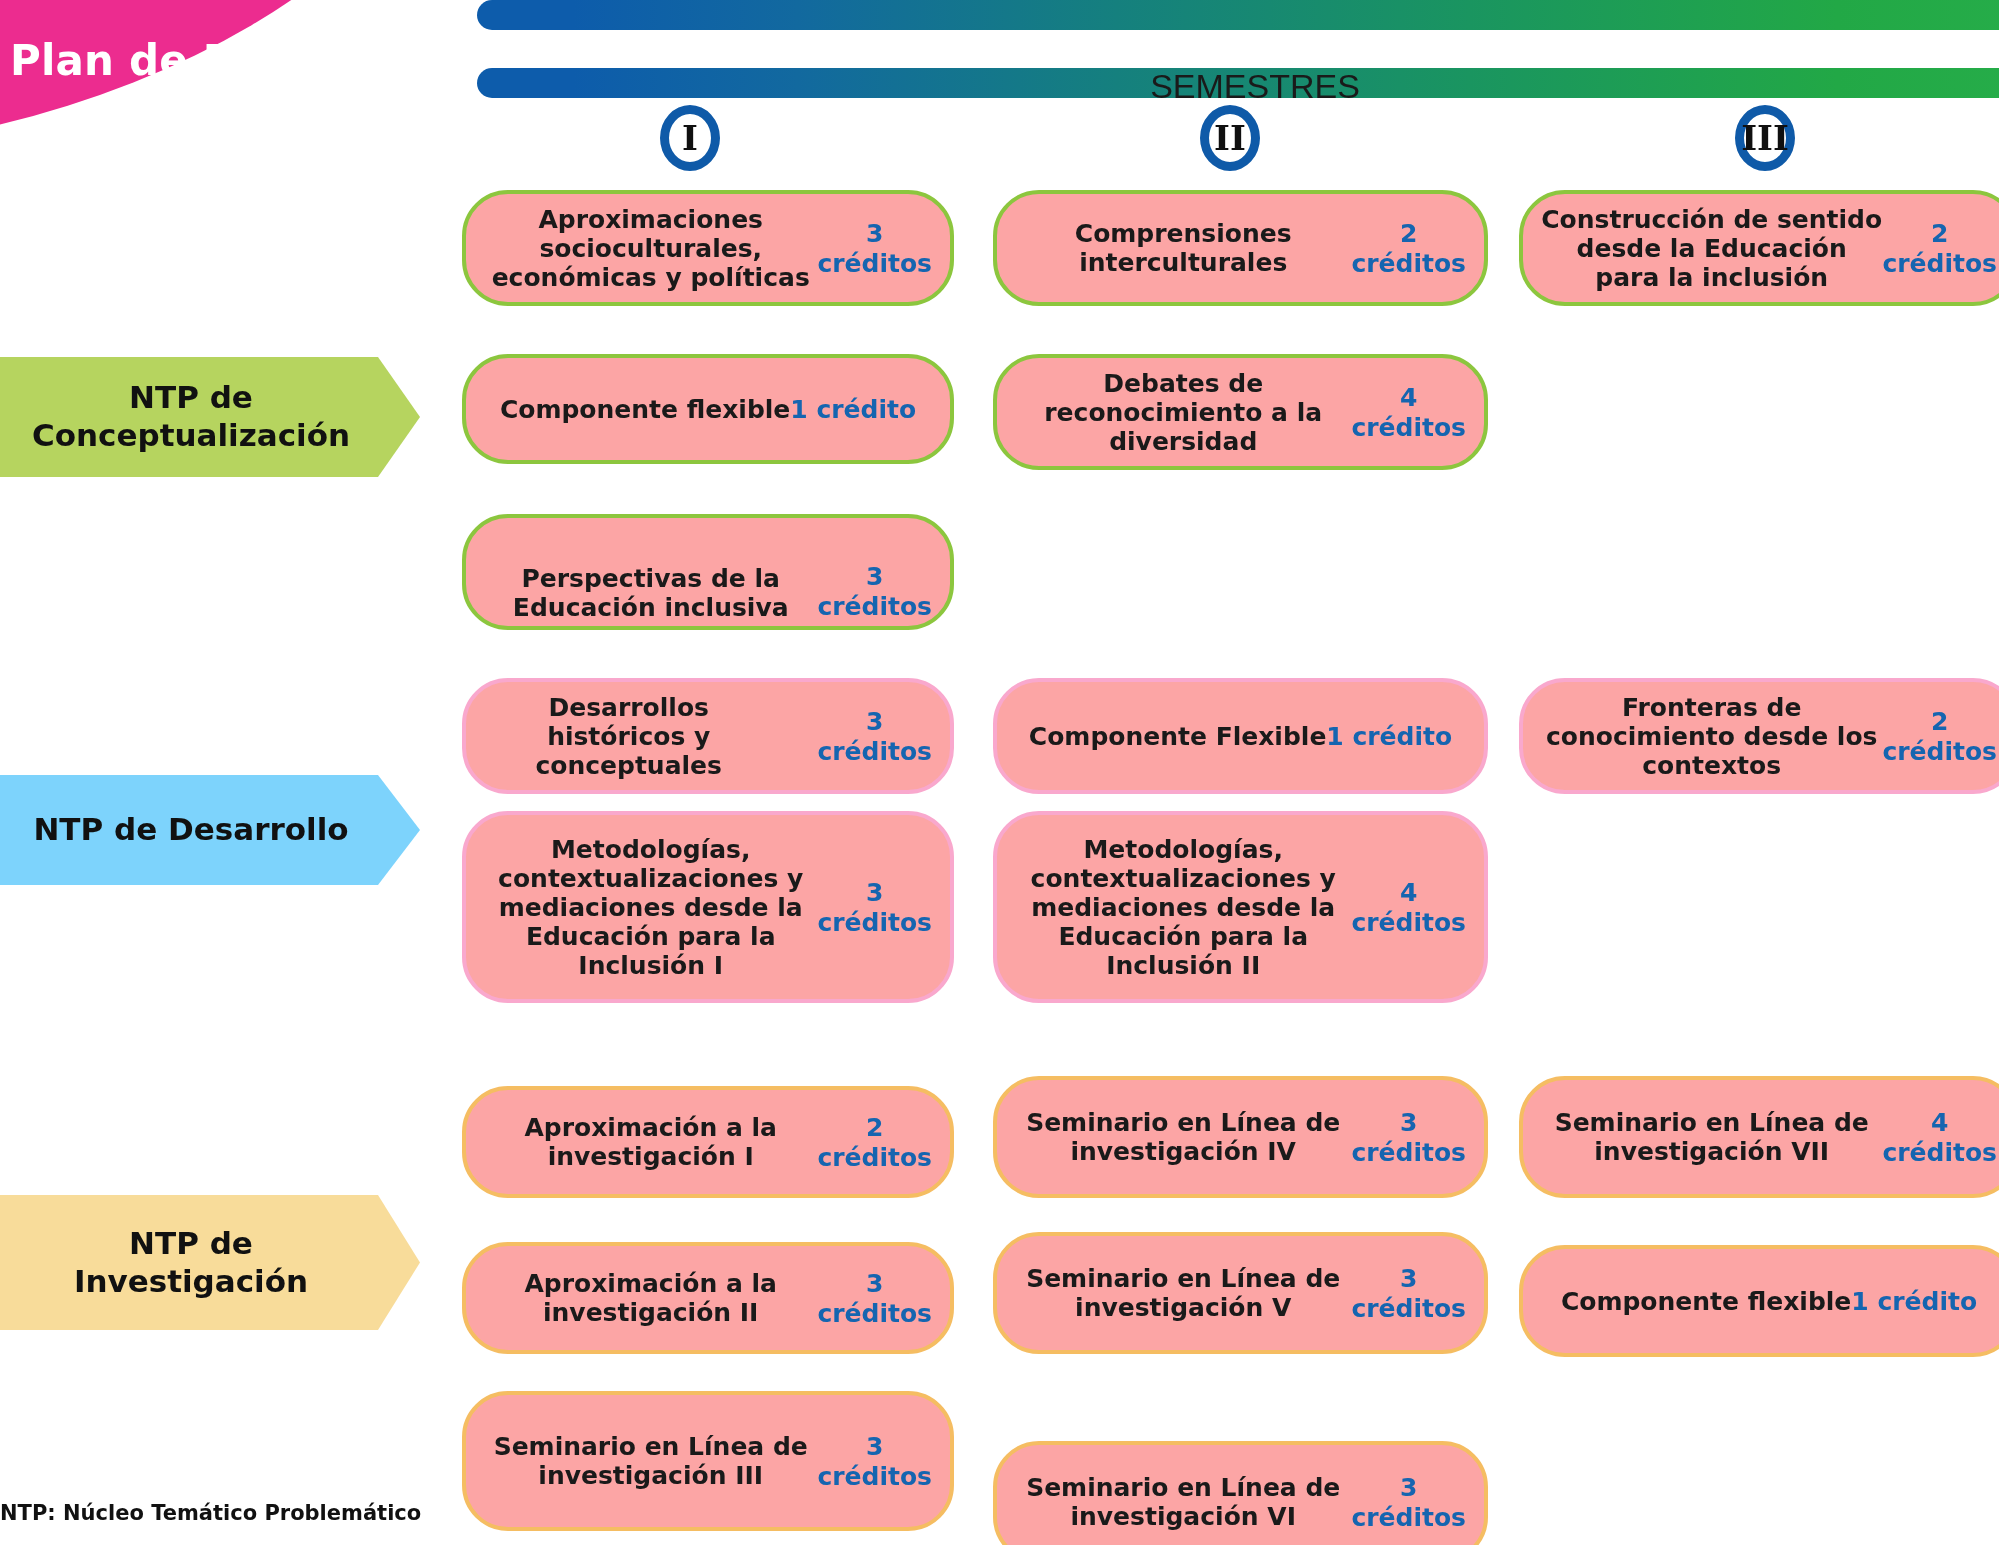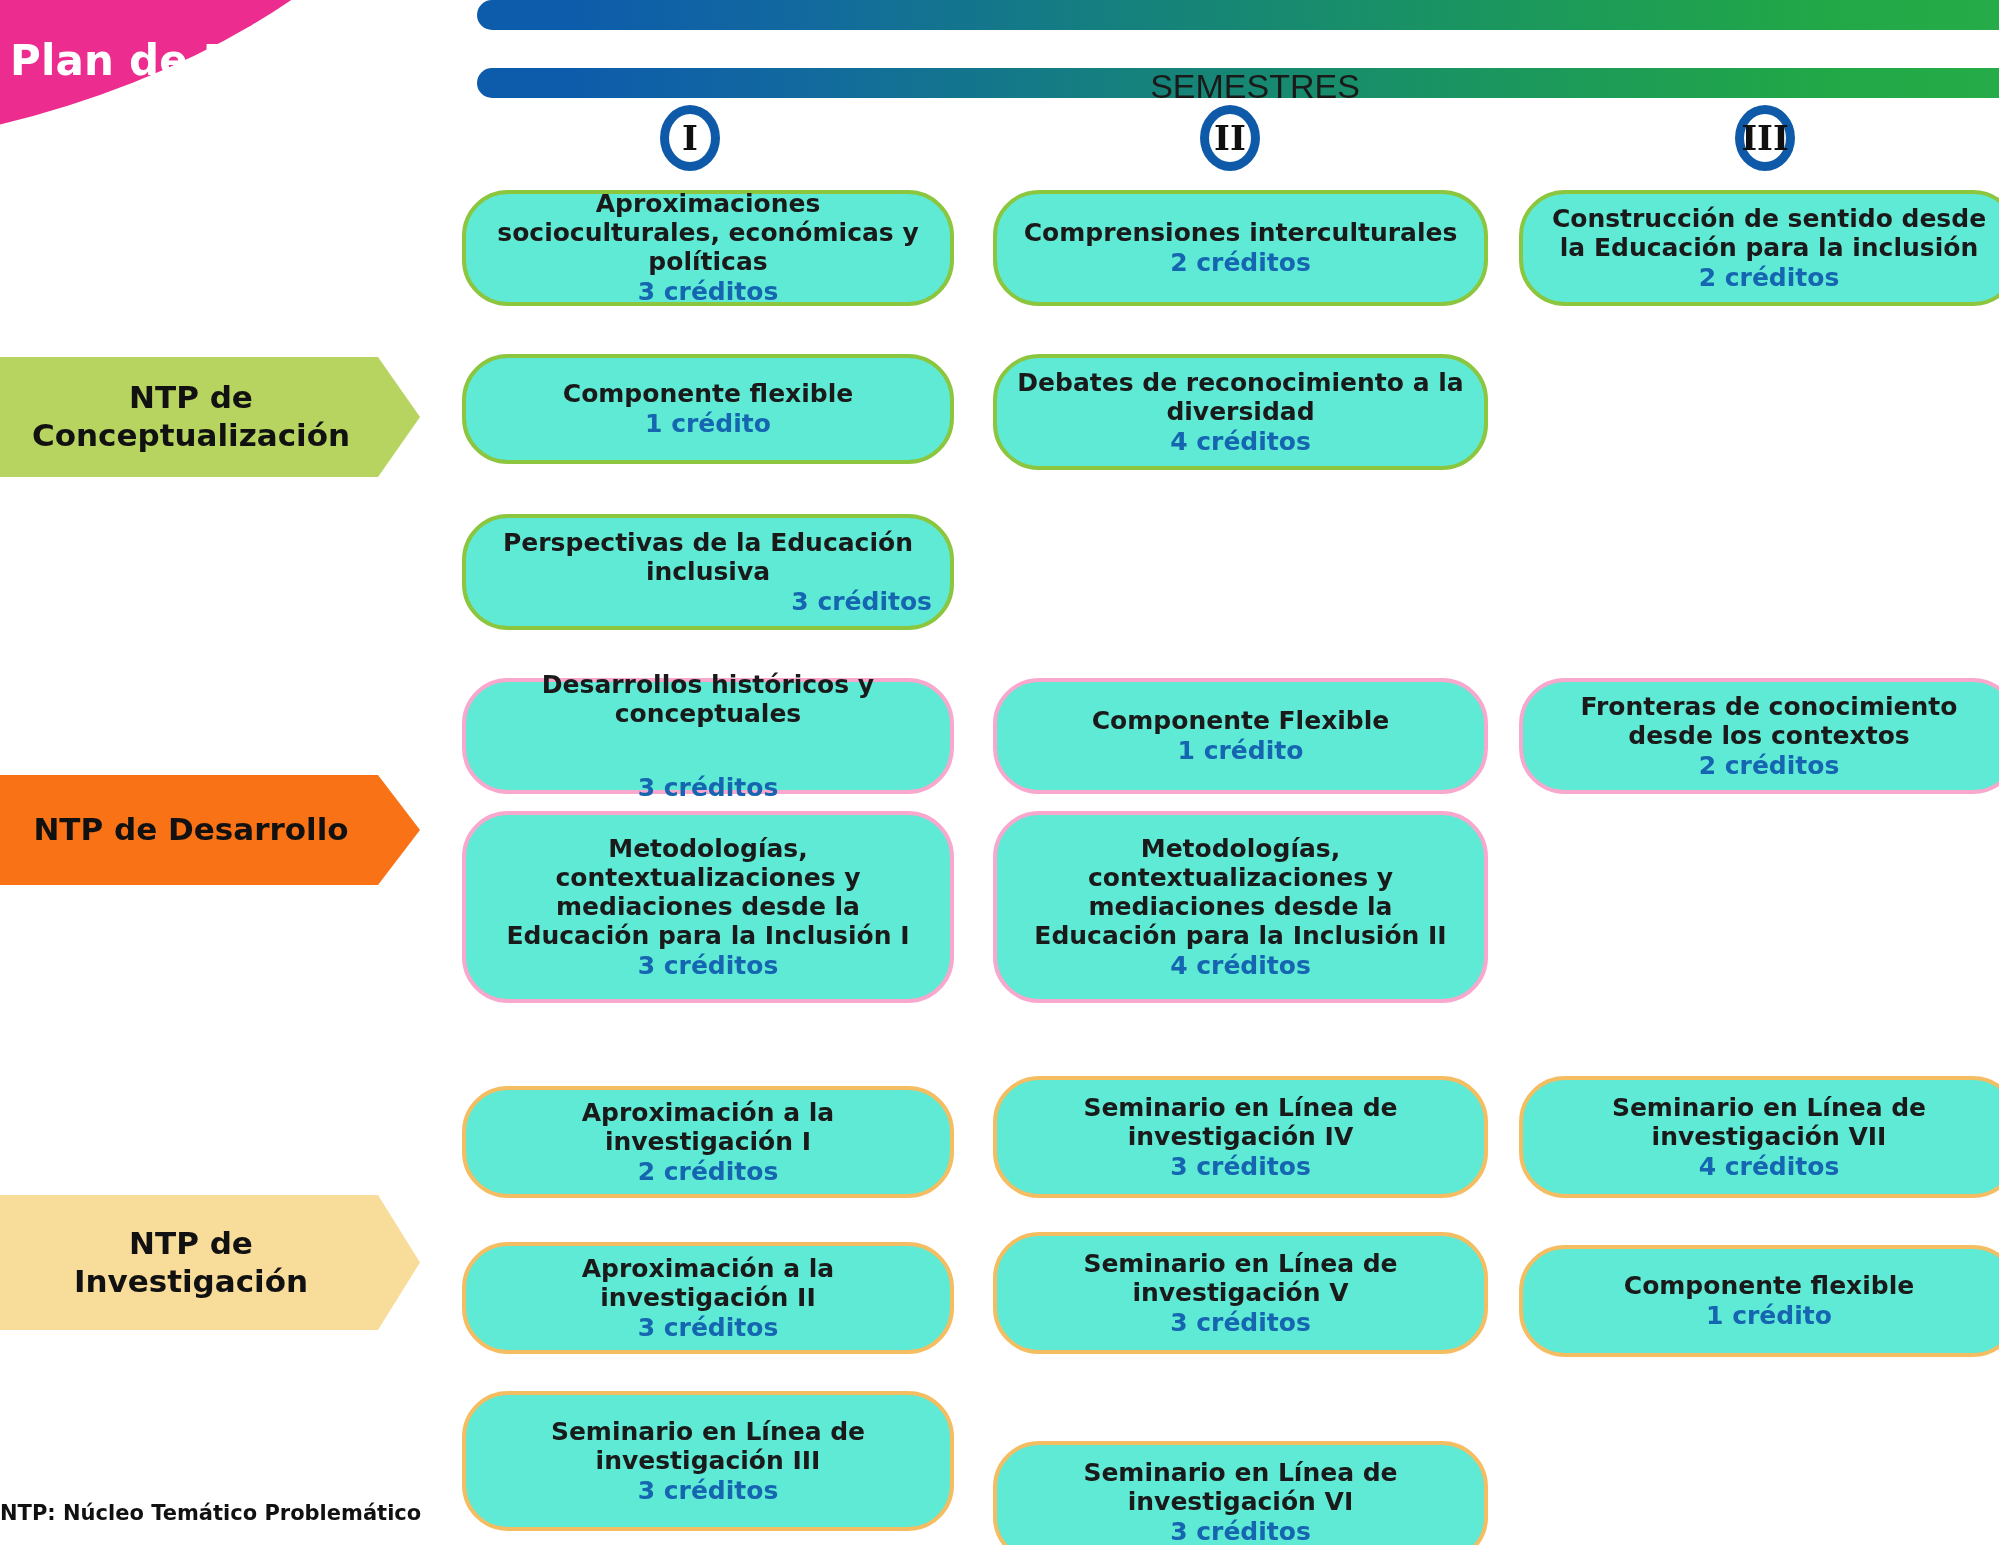--- a/index.html
+++ b/index.html
@@ -48,28 +48,28 @@
   .banner{
     position:absolute;left:0;
     display:flex;align-items:center;justify-content:center;
     text-align:center;
     font-family:"DejaVu Sans","Liberation Sans",sans-serif;
     font-weight:700;color:#111111;line-height:1.22;
     clip-path:polygon(0 0, 90% 0, 100% 50%, 90% 100%, 0 100%);
     box-sizing:border-box;padding-right:38px;
   }
   .banner-green {background:#b6d45f;}
-  .banner-pink  {background:#f97316;}
+  .banner-pink  {background:#7dd3fc;}
   .banner-orange{background:#f8dc9a;}
 
   
   .card{
-    position:absolute;background:#5eead4;box-sizing:border-box;
+    position:absolute;background:#fca5a5;box-sizing:border-box;
     border-radius:46px;border:4px solid #84cc16;
-    display:flex;flex-direction:column;align-items:center;justify-content:center;
+    display:flex;flex-direction:row;align-items:center;justify-content:center;
     text-align:center;padding:4px 18px;
   }
   .card .t{
     font-size:25px;font-weight:700;color:#1a1a1a;line-height:1.16;
     font-family:"DejaVu Sans","Liberation Sans",sans-serif;
   }
   .card .c{
     font-size:25px;font-weight:700;color:#1565b0;line-height:1.2;margin-top:1px;
     font-family:"DejaVu Sans","Liberation Sans",sans-serif;
   }

